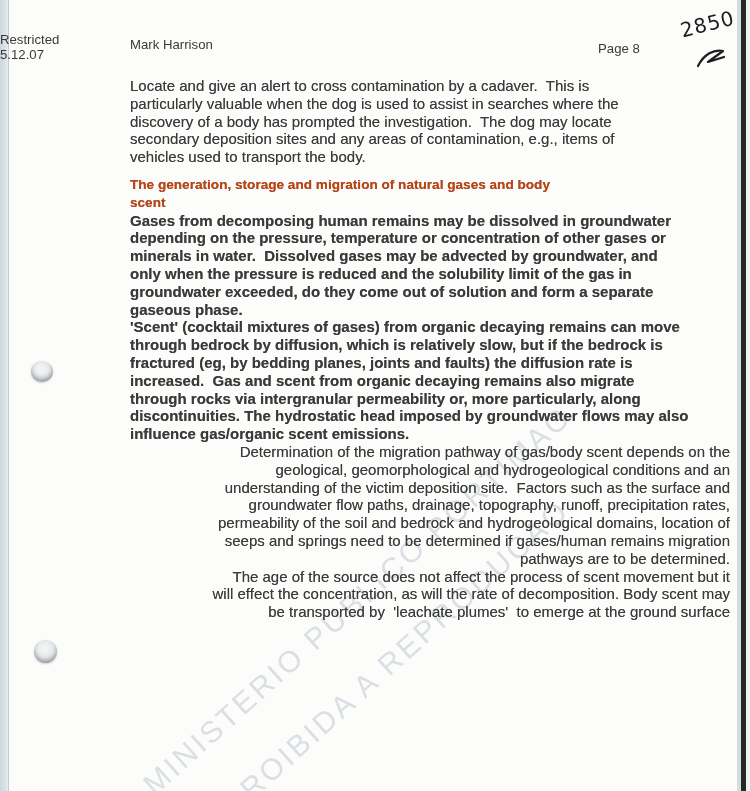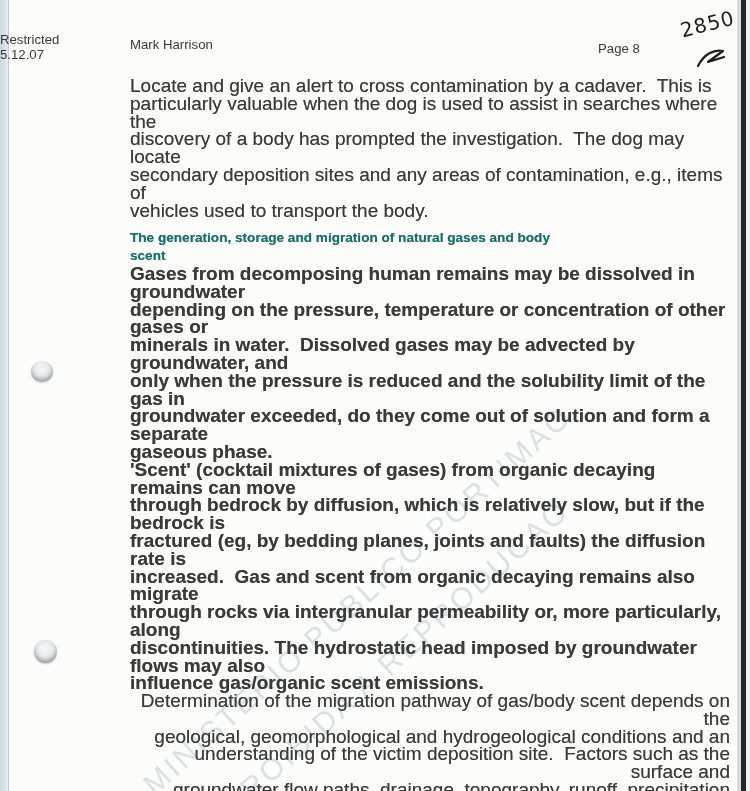--- a/index.html
+++ b/index.html
@@ -40,22 +40,22 @@
   
   .handwriting{position:absolute;left:680px;top:12px;z-index:3;color:#1d1d1d;}
   .hand-num{display:inline-block;transform:rotate(-14deg);
     font-size:20px;letter-spacing:1px;font-family:"DejaVu Sans",sans-serif;}
   .hand-mark{position:absolute;left:14px;top:34px;}
 
   
   .doc{position:absolute;left:130px;top:77px;width:600px;z-index:2;
     font-size:13.2px;line-height:17.8px;color:#3a3a3a;
     text-shadow:0 0 .4px rgba(58,58,58,.65);}
-  .doc p,.doc h2{margin:0;white-space:pre-wrap;font-size:19px;line-height:17.8px;}
-  .doc h2{font-size:13.6px;font-weight:bold;color:#0f766e;margin-top:10px;}
+  .doc p,.doc h2{margin:0;white-space:pre-wrap;font-size:15px;line-height:17.8px;}
+  .doc h2{font-size:13.6px;font-weight:bold;color:#c2410c;margin-top:10px;}
   .mt13{margin-top:13px;font-weight:bold;} .mt9{margin-top:9.5px;font-weight:bold;} .mt4{margin-top:4.5px;text-align:right;}
 </style>
 </head>
 <body>
 
 <div class="scan">
 
   <div class="wm wm-1">MINISTERIO PUBLICO PORTIMAO</div>
   <div class="wm wm-2">PROIBIDA A REPRODUCAO</div>
 

